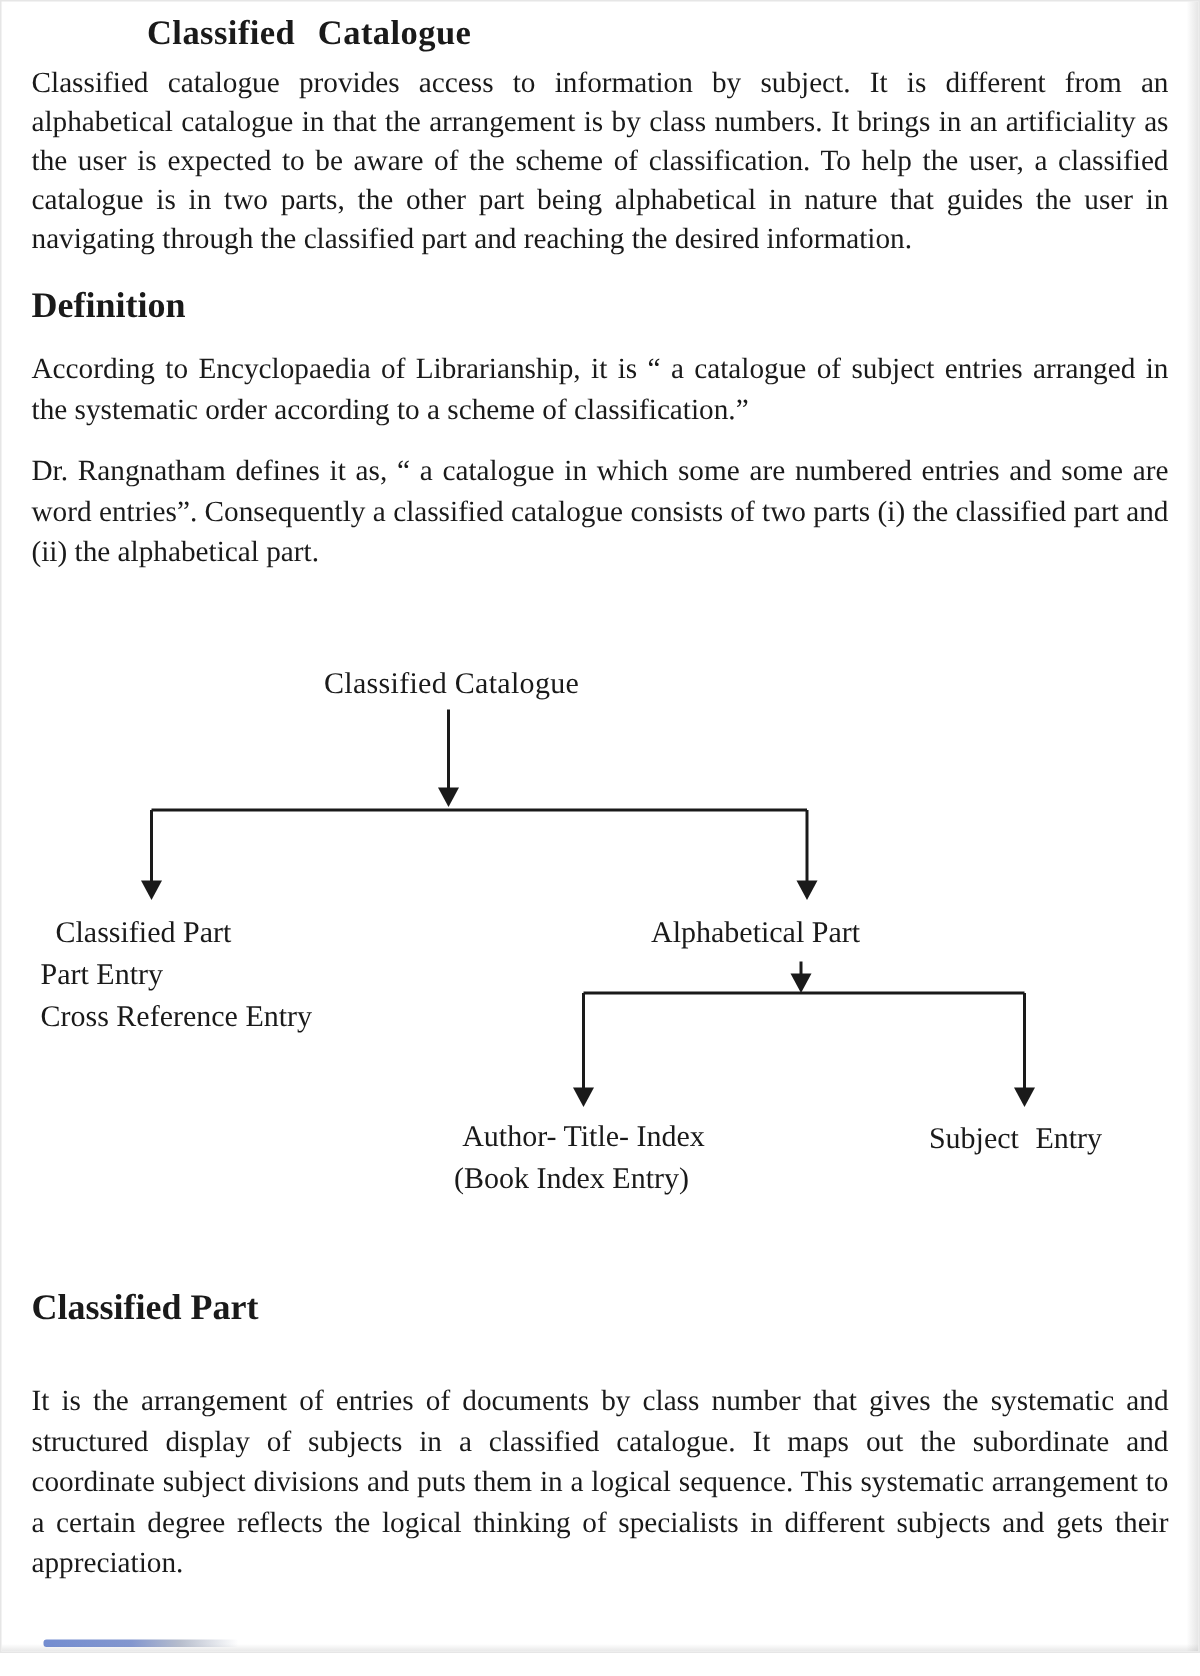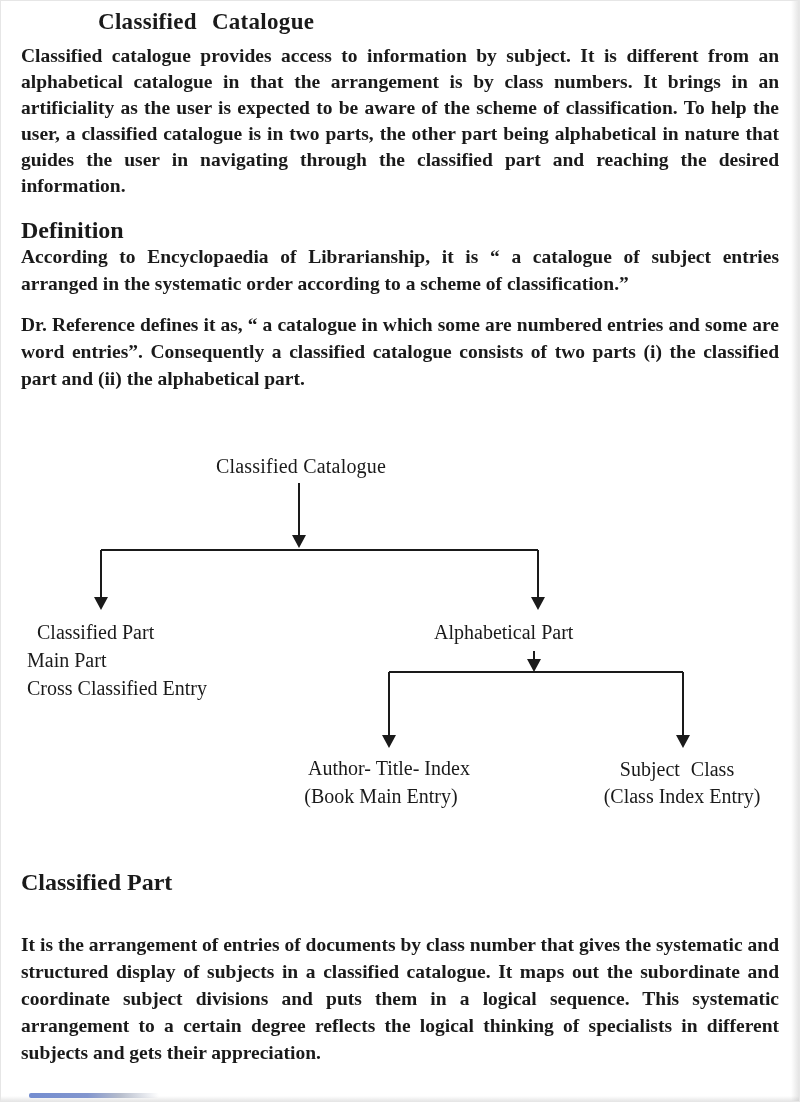--- a/index.html
+++ b/index.html
@@ -20,30 +20,29 @@
     line-height: 30px;
     font-weight: bold;
     word-spacing: 9px;
     letter-spacing: 0.3px;
   }
   .para {
     margin: 0 20px;
     font-size: 19.5px;
     line-height: 27px;
     text-align: justify;
-    font-weight: bold;
   }
   .para-intro { margin-top: 6px; line-height: 26px; }
   .section-heading {
     margin: 18px 20px 0;
     font-size: 24px;
     line-height: 26px;
     font-weight: bold;
   }
-  .para-def1 { margin-top: 0; }
+  .para-def1 { margin-top: 16px; }
   .para-def2 { margin-top: 14px; }
   .diagram {
     position: relative;
     margin-top: 55px;
     height: 370px;
     width: 100%;
   }
   .diagram svg { position: absolute; left: 0; top: 0; }
   .dg-label {
     position: absolute;
@@ -94,21 +93,21 @@
 <div class="page">
 
   <h1 class="doc-title">Classified Catalogue</h1>
 
   <p class="para para-intro">Classified catalogue provides access to information by subject. It is different from an alphabetical catalogue in that the arrangement is by class numbers. It brings in an artificiality as the user is expected to be aware of the scheme of classification. To help the user, a classified catalogue is in two parts, the other part being alphabetical in nature that guides the user in navigating through the classified part and reaching the desired information.</p>
 
   <h2 class="section-heading">Definition</h2>
 
   <p class="para para-def1">According to Encyclopaedia of Librarianship, it is “ a catalogue of subject entries arranged in the systematic order according to a scheme of classification.”</p>
 
-  <p class="para para-def2">Dr. Reference defines it as, “ a catalogue in which some are numbered entries and some are word entries”. Consequently a classified catalogue consists of two parts (i) the classified part and (ii) the alphabetical part.</p>
+  <p class="para para-def2">Dr. Rangnatham defines it as, “ a catalogue in which some are numbered entries and some are word entries”. Consequently a classified catalogue consists of two parts (i) the classified part and (ii) the alphabetical part.</p>
 
   <div class="diagram">
 
     <svg width="800" height="370" viewBox="0 0 800 370">
       <g stroke="#1a1a1a" stroke-width="2" fill="none">
         <line x1="298" y1="36" x2="298" y2="90"></line>
         <line x1="100" y1="103" x2="537" y2="103"></line>
         <line x1="100" y1="103" x2="100" y2="152"></line>
         <line x1="537" y1="103" x2="537" y2="152"></line>
         <line x1="533" y1="204" x2="533" y2="214"></line>
@@ -122,30 +121,29 @@
         <path d="M530,150 L544,150 L537,163 Z"></path>
         <path d="M526,212 L540,212 L533,225 Z"></path>
         <path d="M381,288 L395,288 L388,301 Z"></path>
         <path d="M675,288 L689,288 L682,301 Z"></path>
       </g>
     </svg>
 
     <div class="dg-label dg-root">Classified Catalogue</div>
 
     <div class="dg-label dg-classified-part">Classified Part</div>
-    <div class="dg-label dg-main-entry">Main Part</div>
-    <div class="dg-label dg-cross-ref">Cross Classified Entry</div>
+    <div class="dg-label dg-main-entry">Part Entry</div>
+    <div class="dg-label dg-cross-ref">Cross Reference Entry</div>
 
     <div class="dg-label dg-center dg-author-title">Author- Title- Index</div>
 
     <div class="dg-label dg-alpha-part">Alphabetical Part</div>
-    <div class="dg-label dg-center dg-book-index">(Book Main Entry)</div>
+    <div class="dg-label dg-center dg-book-index">(Book Index Entry)</div>
 
-    <div class="dg-label dg-center dg-subject-index">Subject Class</div>
-    <div class="dg-label dg-center dg-class-index">(Class Index Entry)</div>
+    <div class="dg-label dg-center dg-subject-index">Subject Entry</div>
 
   </div>
 
   <h2 class="section-heading heading-classified">Classified Part</h2>
 
   <p class="para para-classified">It is the arrangement of entries of documents by class number that gives the systematic and structured display of subjects in a classified catalogue. It maps out the subordinate and coordinate subject divisions and puts them in a logical sequence. This systematic arrangement to a certain degree reflects the logical thinking of specialists in different subjects and gets their appreciation.</p>
 
   <div class="edge-right"></div>
   <div class="edge-bottom"></div>
   <div class="artifact-bottom"></div>

